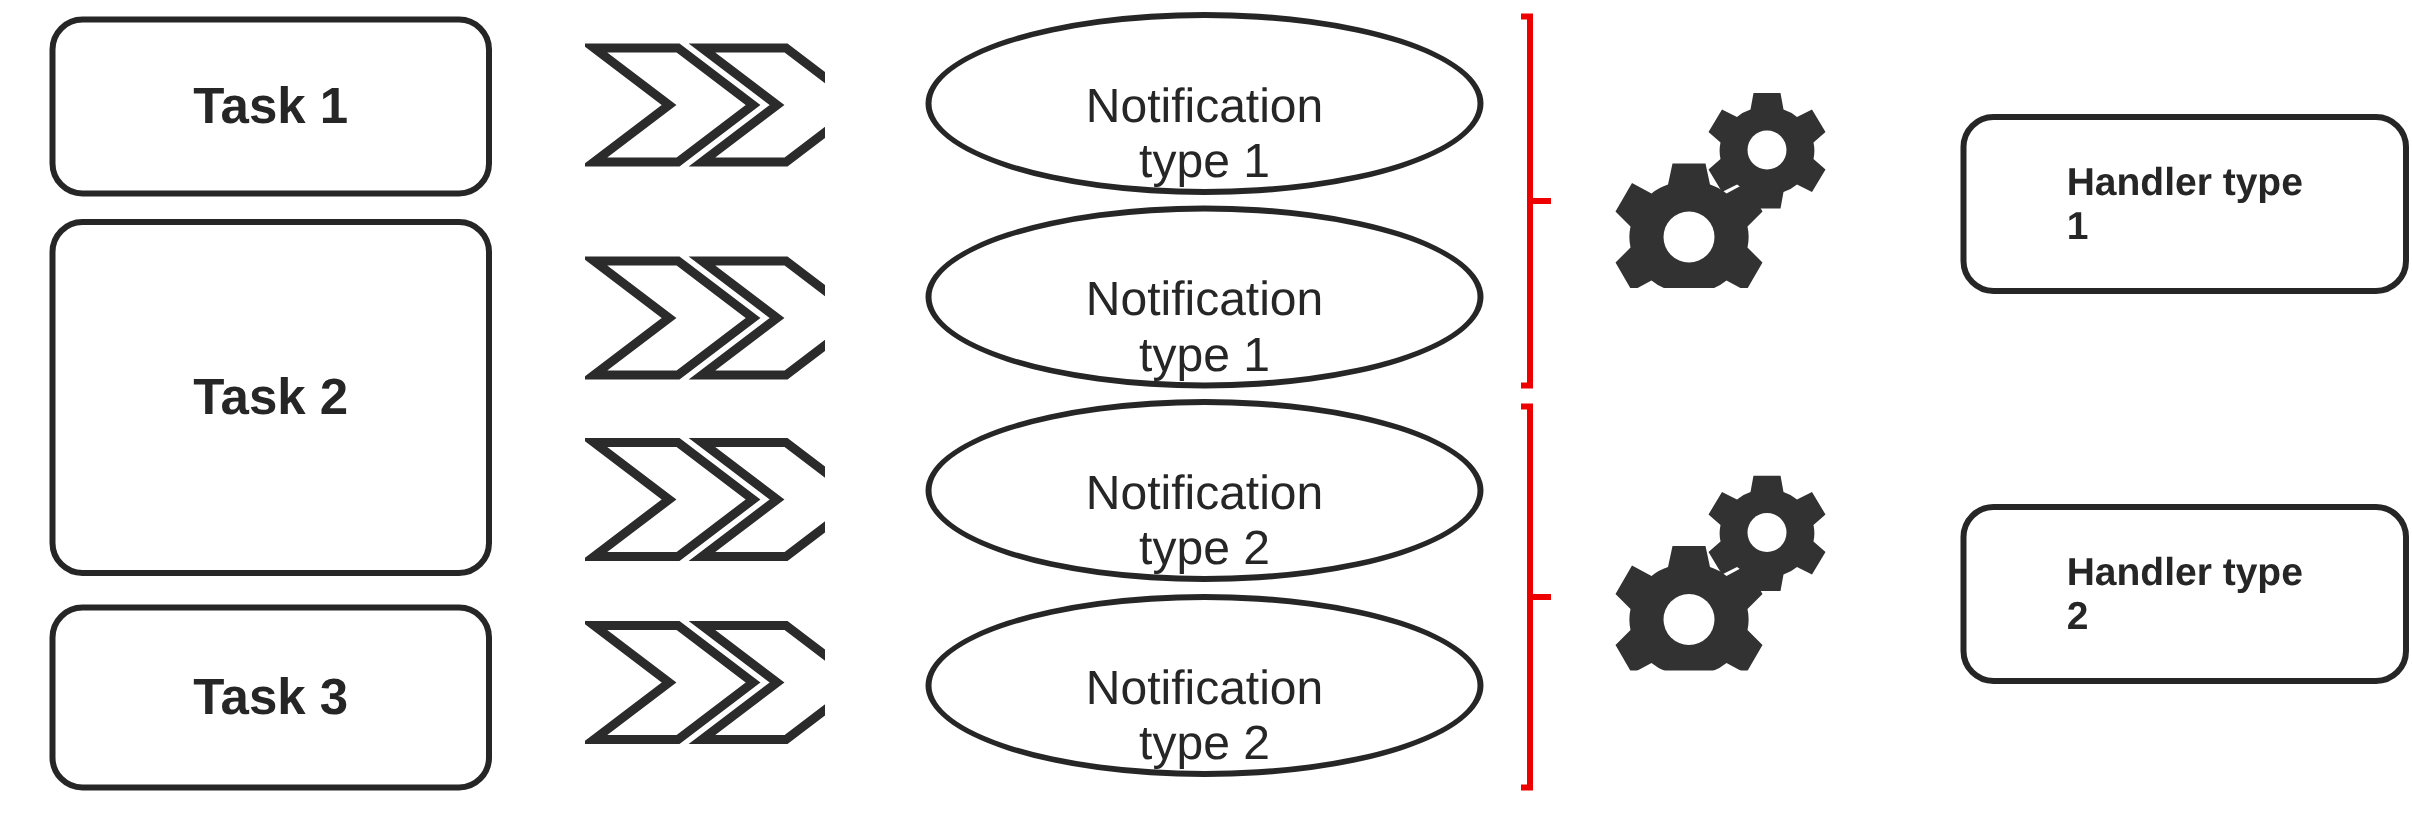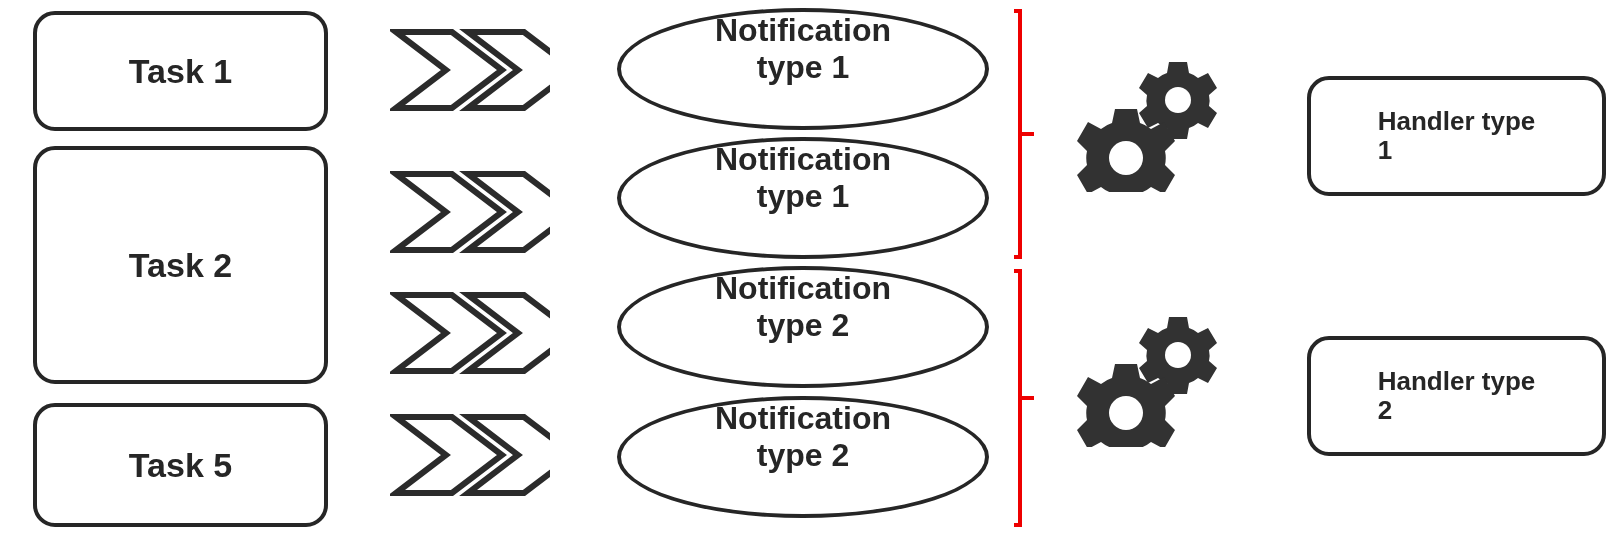--- a/index.html
+++ b/index.html
@@ -36,25 +36,25 @@
   .handler-label { font-size: 26px; padding: 0 16px; }
 
   
   .ellipse {
     position: absolute;
     box-sizing: border-box;
     border: 4px solid #262626;
     border-radius: 50%;
     background: #ffffff;
     display: flex;
-    align-items: flex-start;
+    align-items: flex-end;
     justify-content: center;
     text-align: center;
     color: #262626;
-    font-weight: bold;
+    font-weight: normal;
     font-size: 32px;
     line-height: 1.16;
   }
 
   
   .chev-wrap { position: absolute; }
   .chev-wrap svg { display: block; }
 
   
   .gears { position: absolute; }
@@ -71,21 +71,21 @@
 
   <div class="rbox" style="left:17px; top:11px; width:295px; height:120px;">
     <span class="task-label">Task 1</span>
   </div>
 
   <div class="rbox" style="left:17px; top:146px; width:295px; height:238px;">
     <span class="task-label">Task 2</span>
   </div>
 
   <div class="rbox" style="left:17px; top:403px; width:295px; height:124px;">
-    <span class="task-label">Task 5</span>
+    <span class="task-label">Task 3</span>
   </div>
 
   <div class="chev-wrap" style="left:390px; top:28px;">
     <svg width="160" height="84" viewBox="0 0 160 84">
       <path d="M6 4 L62 4 L112 42 L62 80 L6 80 L56 42 Z" fill="#ffffff" stroke="#2b2b2b" stroke-width="6" stroke-linejoin="miter"></path>
       <path d="M78 4 L134 4 L184 42 L134 80 L78 80 L128 42 Z" fill="#ffffff" stroke="#2b2b2b" stroke-width="6" stroke-linejoin="miter"></path>
     </svg>
   </div>
 
   <div class="chev-wrap" style="left:390px; top:170px;">

